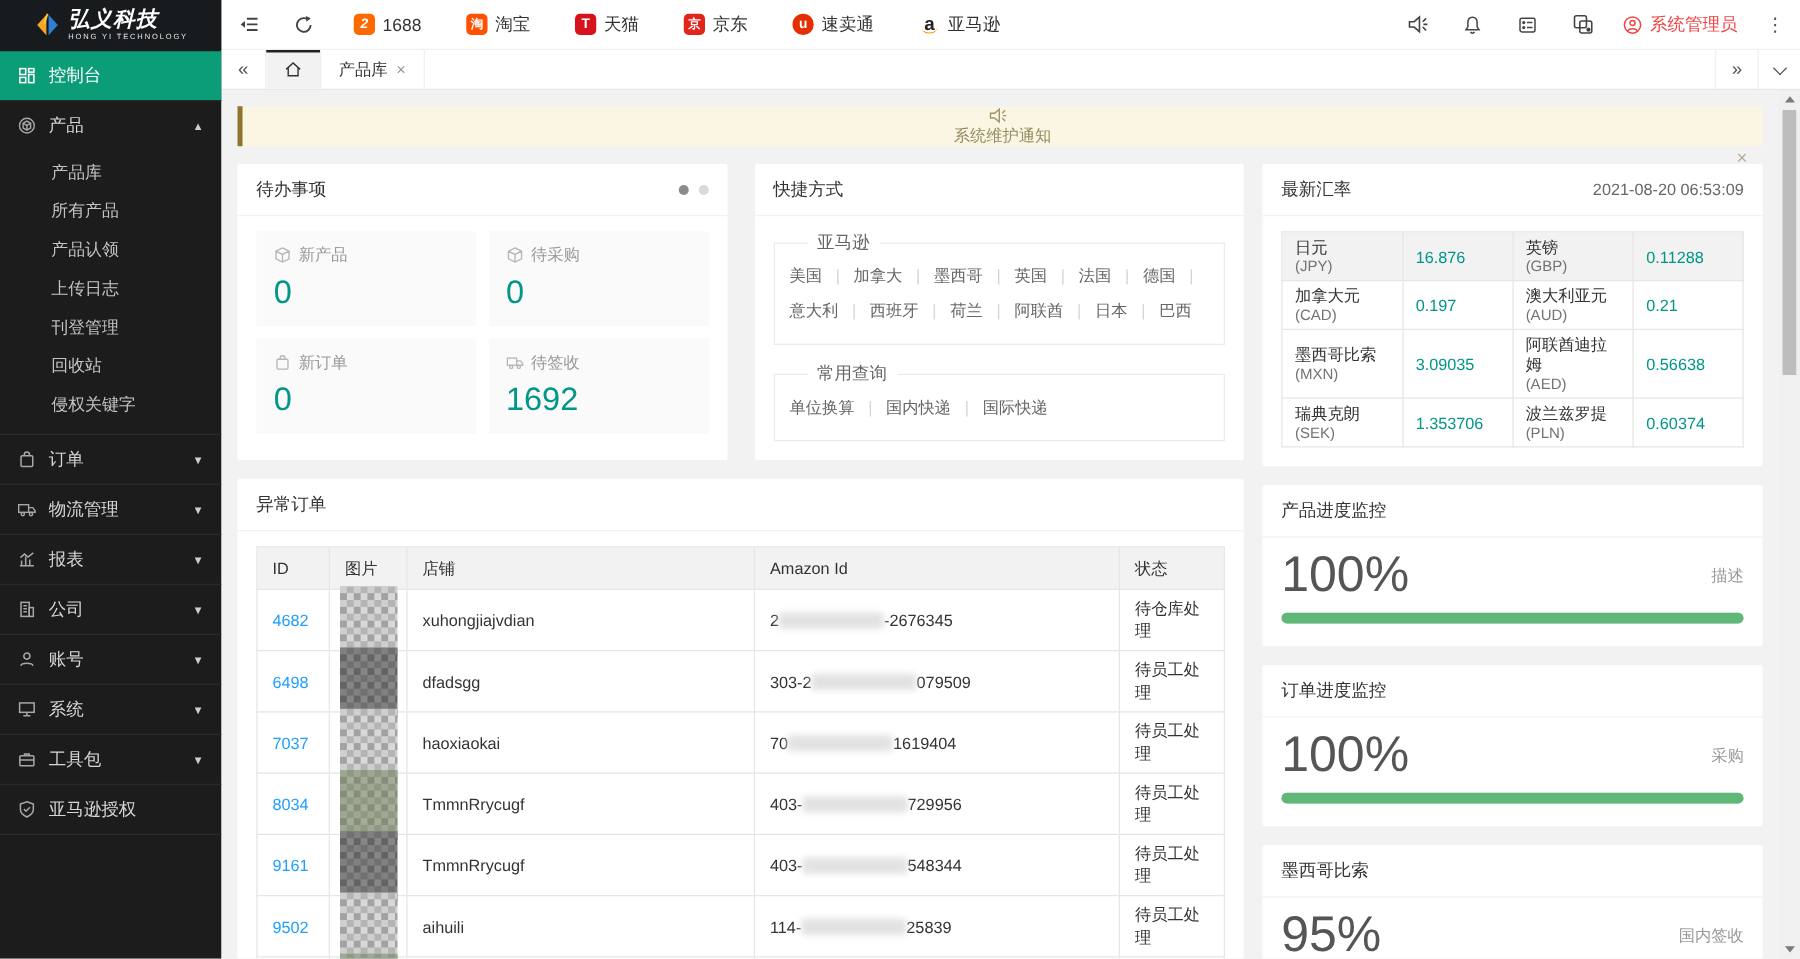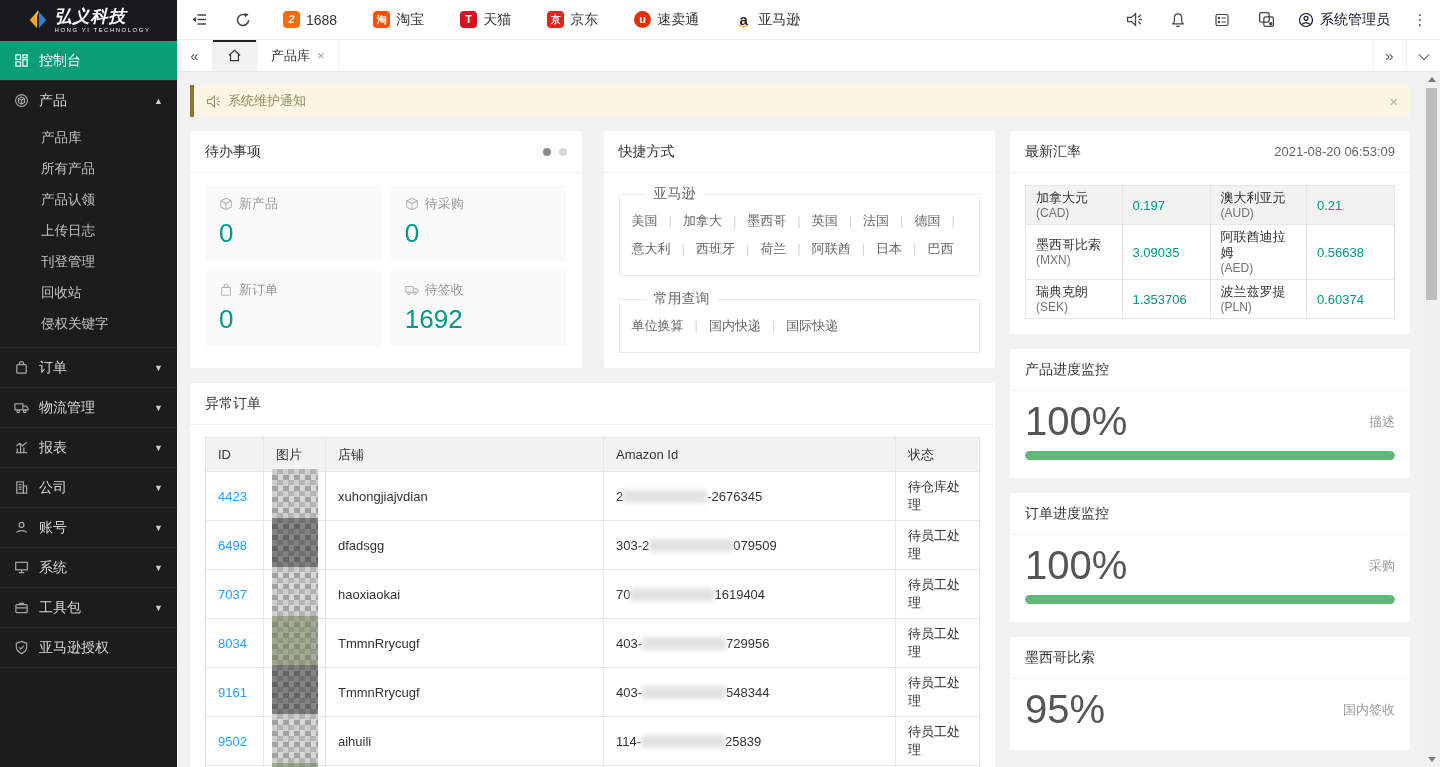--- a/index.html
+++ b/index.html
@@ -29,37 +29,37 @@
   .mk{display:flex;align-items:center;gap:6px;padding:0 18px;height:40px;cursor:pointer;color:#333;font-size:14px;}
   .badge{width:17px;height:17px;border-radius:4px;color:#fff;font-size:11px;font-weight:bold;display:flex;align-items:center;justify-content:center;line-height:1;}
   .b-1688{background:#ff6a00;font-style:italic;}
   .b-taobao{background:#ff5000;font-size:10px;}
   .b-tmall{background:#d8121c;}
   .b-jd{background:#e1251b;font-size:10px;}
   .b-smt{background:#e62e04;border-radius:50%;}
   .b-amz{background:#fff;color:#222;font-size:15px;font-weight:bold;position:relative;}
   .b-amz::after{content:"";position:absolute;left:2px;right:2px;bottom:1px;height:5px;border:1.5px solid #f79400;border-top:none;border-left:none;border-right:none;border-radius:0 0 8px 8px;}
   .tb-right{margin-left:auto;display:flex;align-items:center;}
-  .user{display:flex;align-items:center;gap:6px;padding:0 10px;height:40px;cursor:pointer;font-size:14px;color:#0f172a;}
+  .user{display:flex;align-items:center;gap:6px;padding:0 10px;height:40px;cursor:pointer;font-size:14px;color:#ef4444;}
   .more-dots{font-size:15px;color:#555;width:40px;text-align:center;cursor:pointer;}
 
   
   .tabbar{position:absolute;left:177px;top:40px;right:0;height:32px;background:#fff;border-bottom:1px solid #e8e8e8;display:flex;align-items:stretch;z-index:4;}
   .tab-arrow{width:36px;display:flex;align-items:center;justify-content:center;color:#555;font-size:15px;border-right:1px solid #f0f0f0;cursor:pointer;}
   .tab{display:flex;align-items:center;justify-content:center;gap:7px;padding:0 14px;border-right:1px solid #f0f0f0;font-size:13px;color:#333;cursor:pointer;position:relative;}
   .tab.home{width:44px;background:#f2f2f2;}
   .tab.home::before{content:"";position:absolute;top:0;left:0;right:0;height:2px;background:#222;}
   .tab .x{color:#999;font-size:13px;}
   .tab-fill{flex:1;}
   .tab-right{width:34px;display:flex;align-items:center;justify-content:center;border-left:1px solid #f0f0f0;color:#555;font-size:15px;cursor:pointer;}
   .chevdown{width:8px;height:8px;border-right:1.6px solid #555;border-bottom:1.6px solid #555;transform:rotate(45deg) translate(-1px,-1px);}
 
   
   .content{position:absolute;left:177px;top:72px;right:0;height:695px;overflow:hidden;padding:13px 30px 0 13px;background:#f2f2f2;}
-  .notice{height:32px;background:#fbf5e3;border-left:4px solid #8d7530;display:flex;align-items:center;padding:0 12px;color:#958a60;font-size:13px;margin-bottom:14px;}
+  .notice{height:32px;background:#fbf5e3;border-left:4px solid #8d7530;display:flex;align-items:center;padding:0 12px;color:#958a60;font-size:13px;margin-bottom:14px;flex-direction:column;}
   .notice .ic{margin-right:7px;color:#9b9documents07a;}
   .notice-close{margin-left:auto;color:#b9b096;font-size:15px;cursor:pointer;}
   .cols{display:flex;gap:15px;align-items:flex-start;}
   .left-col{flex:1;min-width:0;}
   .right-col{width:400px;flex:none;}
   .card{background:#fff;border-radius:2px;margin-bottom:15px;}
   .card-h{height:42px;display:flex;align-items:center;padding:0 15px;font-size:14px;color:#333;border-bottom:1px solid #f2f2f2;}
   .card-b{padding:12px 15px 15px;}
   .row2{display:flex;gap:22px;}
   .row2 > .card{flex:1;min-width:0;}
@@ -491,21 +491,21 @@
               <tr>
                 <th class="c-id">ID</th>
                 <th class="c-img">图片</th>
                 <th>店铺</th>
                 <th class="c-amz">Amazon Id</th>
                 <th class="c-st">状态</th>
               </tr>
             </thead>
             <tbody>
               <tr>
-                <td><span class="id-link">4423</span></td>
+                <td><span class="id-link">4682</span></td>
                 <td class="img-cell">
                     <span class="mosaic"></span>
                   </td>
                 <td>xuhongjiajvdian</td>
                 <td><span>2</span><span class="blur-chip"></span><span>-2676345</span></td>
                 <td>待仓库处理</td>
               </tr>
               <tr>
                 <td><span class="id-link">6498</span></td>
                 <td class="img-cell">
@@ -572,20 +572,32 @@
       <div class="card">
         <div class="card-h">
           <span>最新汇率</span>
           <span class="rate-time">2021-08-20 06:53:09</span>
         </div>
         <div class="card-b">
           <table class="rt">
             <tbody>
               <tr>
                 <td>
+                    <div class="cur-name">日元</div>
+                    <div class="cur-code">(JPY)</div>
+                  </td>
+                <td class="vcell"><span class="cur-val">16.876</span></td>
+                <td>
+                    <div class="cur-name">英镑</div>
+                    <div class="cur-code">(GBP)</div>
+                  </td>
+                <td class="vcell"><span class="cur-val">0.11288</span></td>
+              </tr>
+              <tr>
+                <td>
                     <div class="cur-name">加拿大元</div>
                     <div class="cur-code">(CAD)</div>
                   </td>
                 <td class="vcell"><span class="cur-val">0.197</span></td>
                 <td>
                     <div class="cur-name">澳大利亚元</div>
                     <div class="cur-code">(AUD)</div>
                   </td>
                 <td class="vcell"><span class="cur-val">0.21</span></td>
               </tr>

